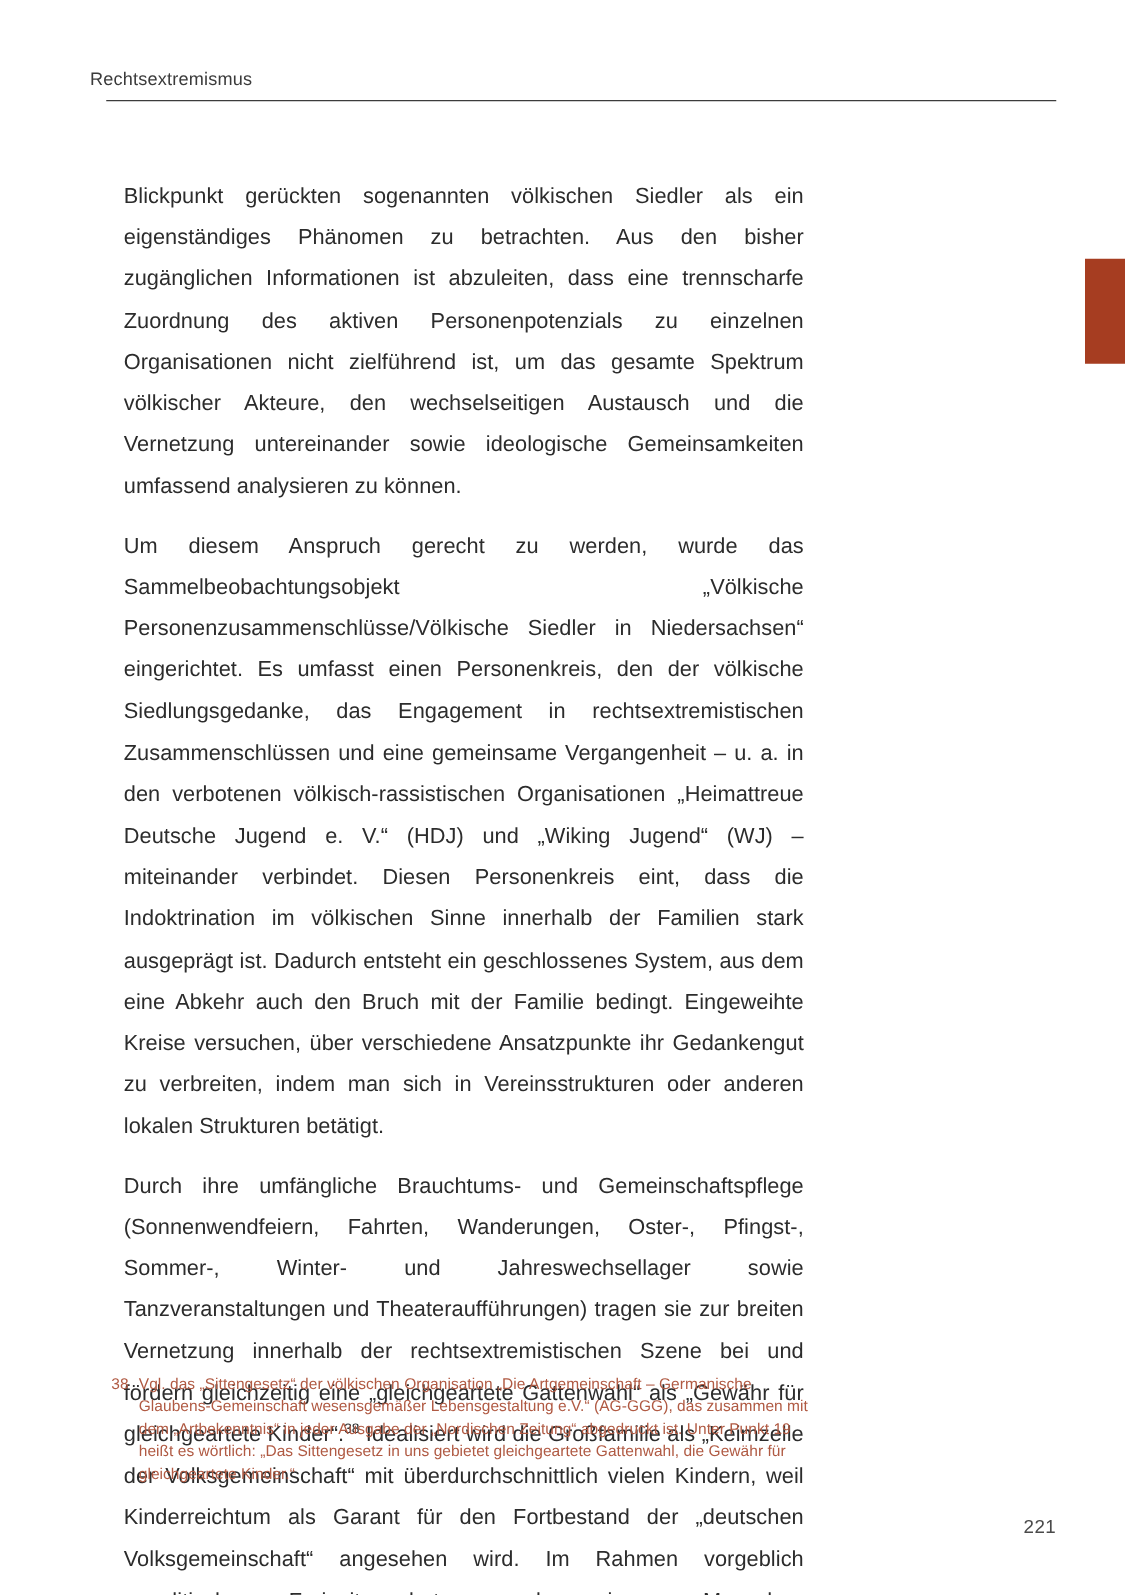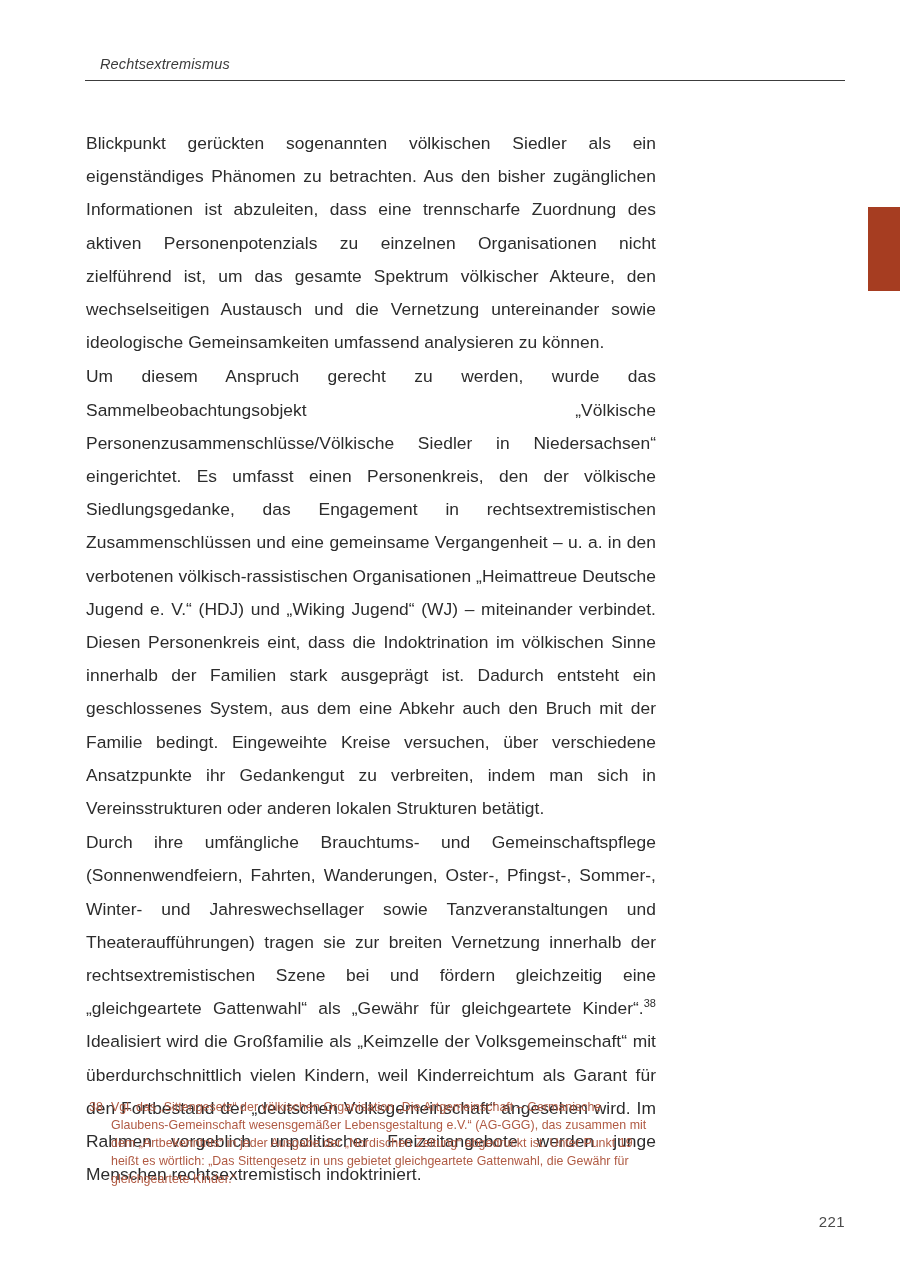--- a/index.html
+++ b/index.html
@@ -15,24 +15,23 @@
     height: 1276px;
     background: #ffffff;
     overflow: hidden;
     font-family: "Liberation Sans", "DejaVu Sans", sans-serif;
     -webkit-font-smoothing: antialiased;
   }
 
   
   .running-head {
     position: absolute;
-    left: 100px;
+    left: 72px;
     top: 56px;
     width: 760px;
-    font-style: italic;
   }
 
   .running-head-text {
     font-size: 14.5px;
     color: #3b3b3b;
     letter-spacing: 0.15px;
     line-height: 1.2;
   }
 
   .header-rule {
@@ -56,21 +55,21 @@
 
   
   .text-column {
     position: absolute;
     left: 85px;
     top: 126px;
     width: 572px;
   }
 
   .body-par {
-    margin: 1px;
+    margin: 14px;
     font-size: 17.4px;
     line-height: 33.2px;
     color: #2c2c2c;
     text-align: justify;
     text-justify: inter-word;
     letter-spacing: 0.05px;
     -webkit-hyphens: none;
     hyphens: none;
   }
 

